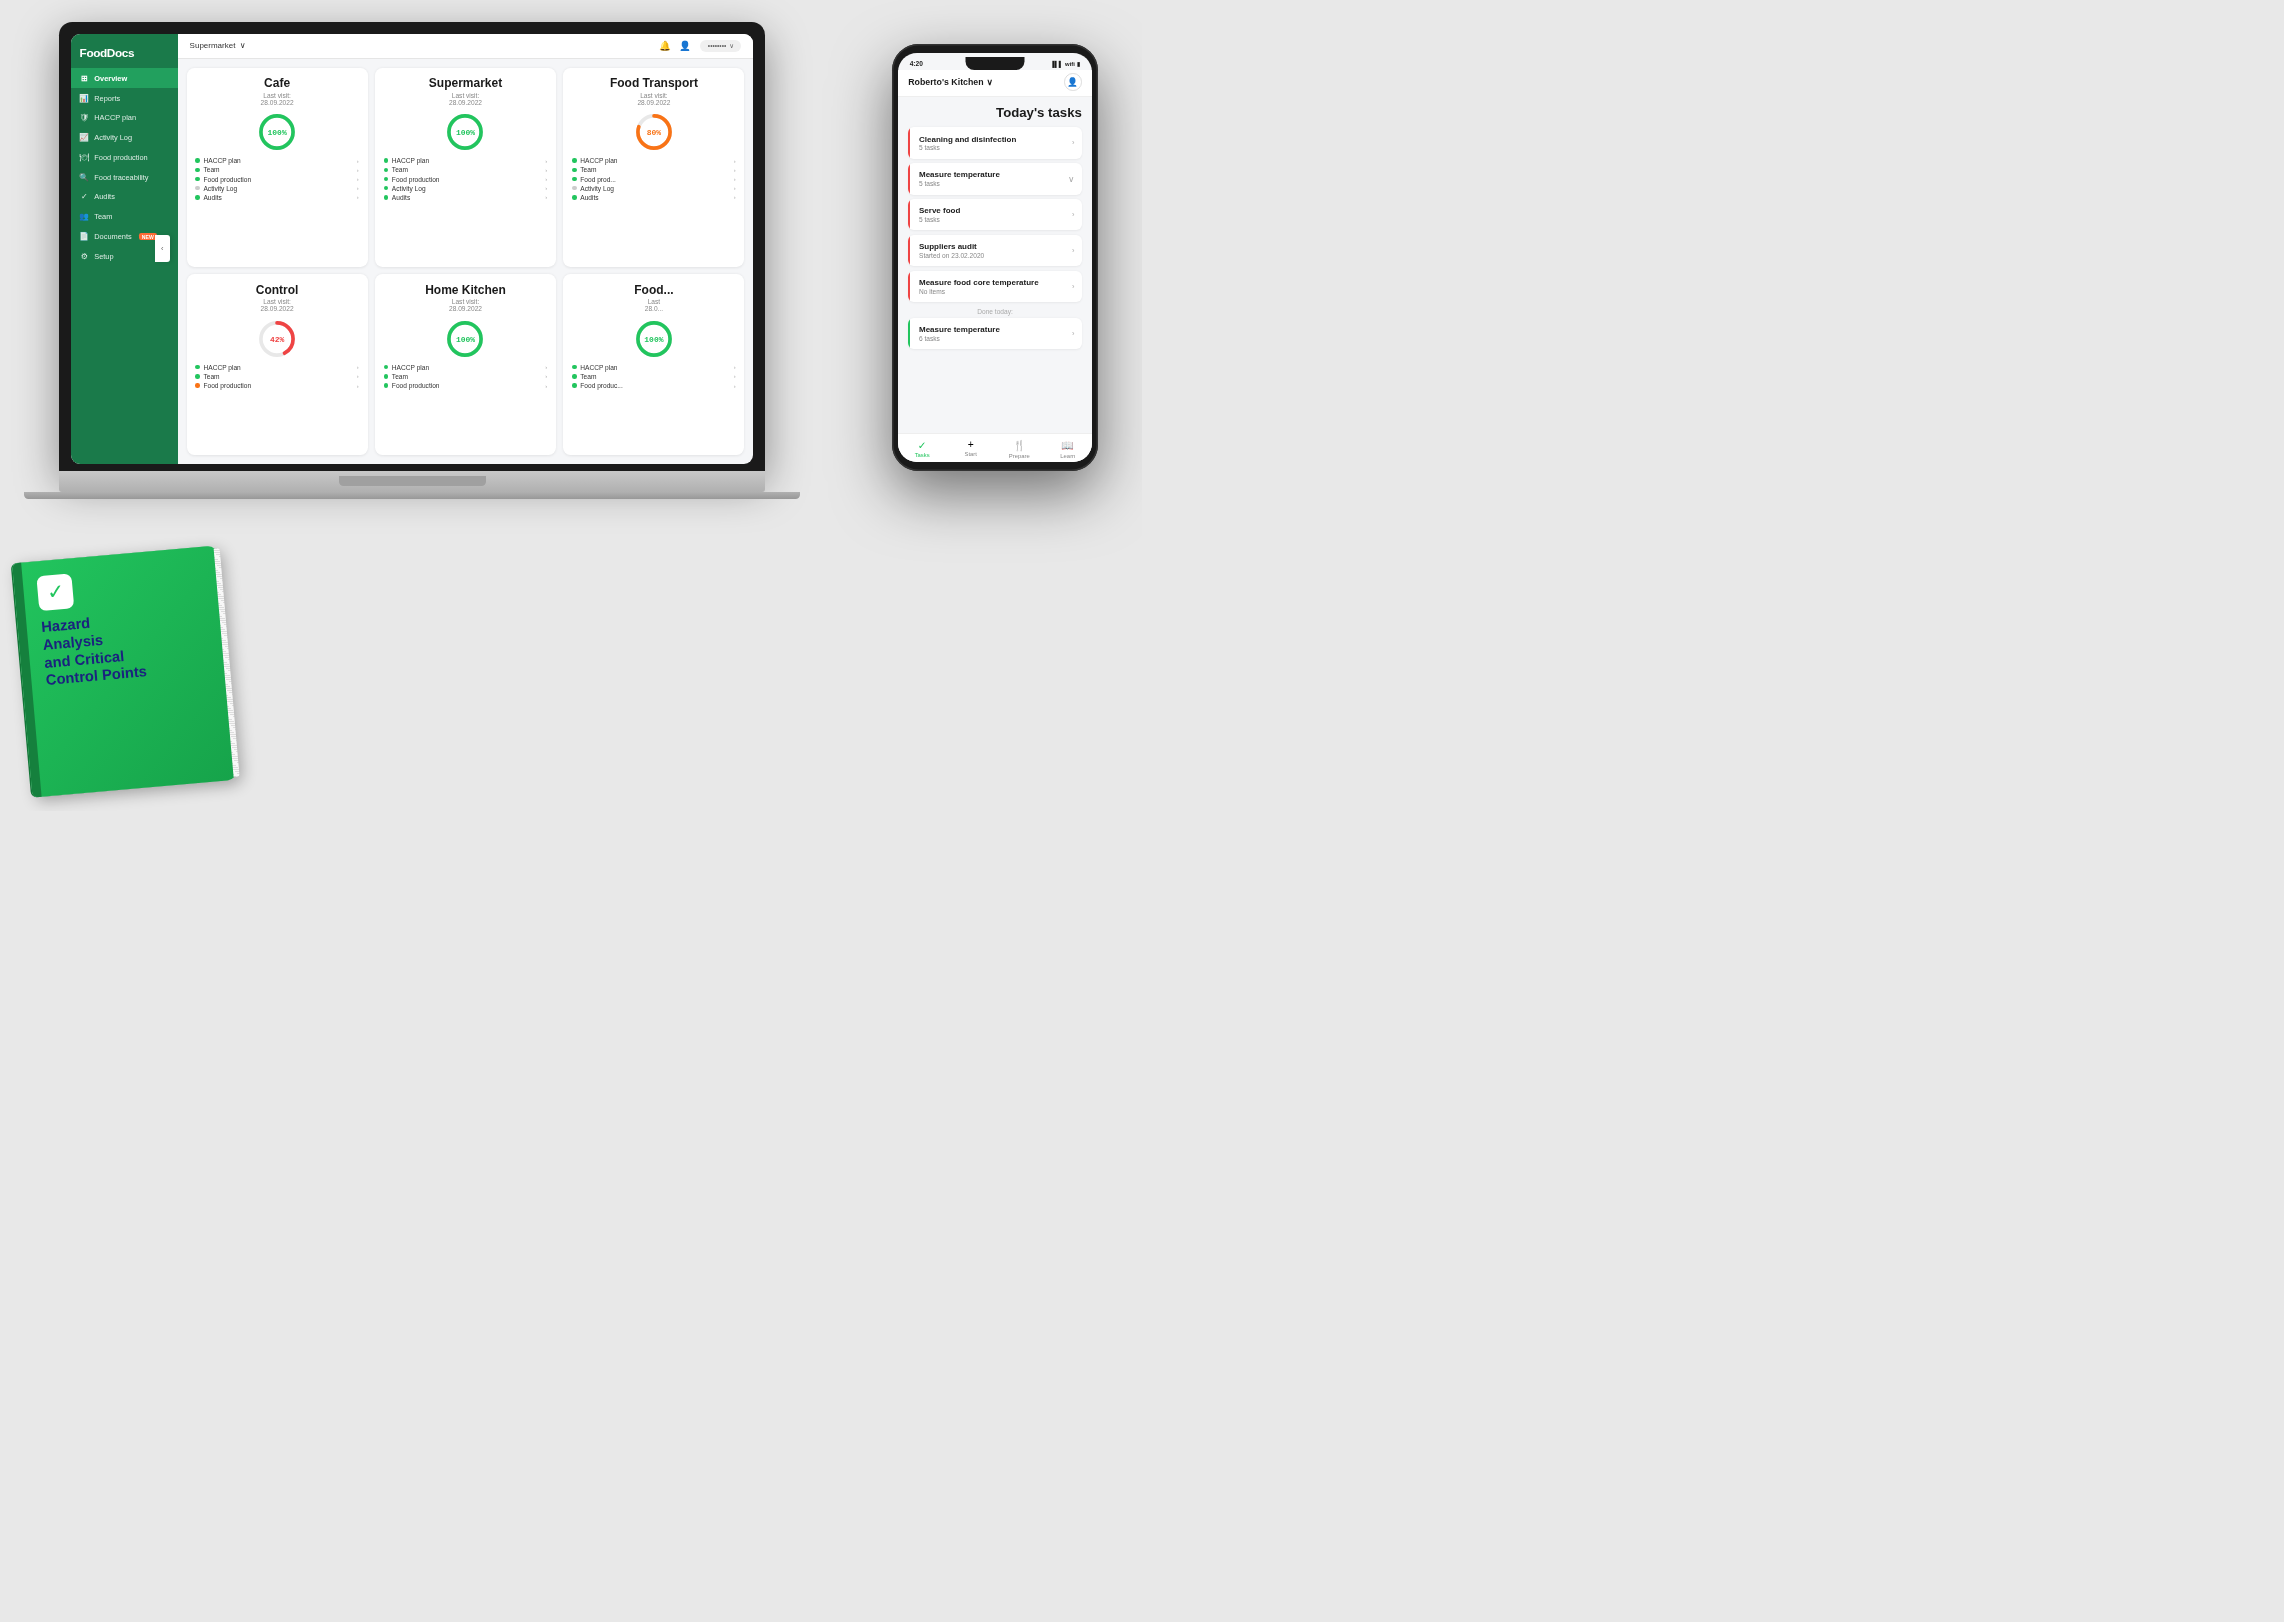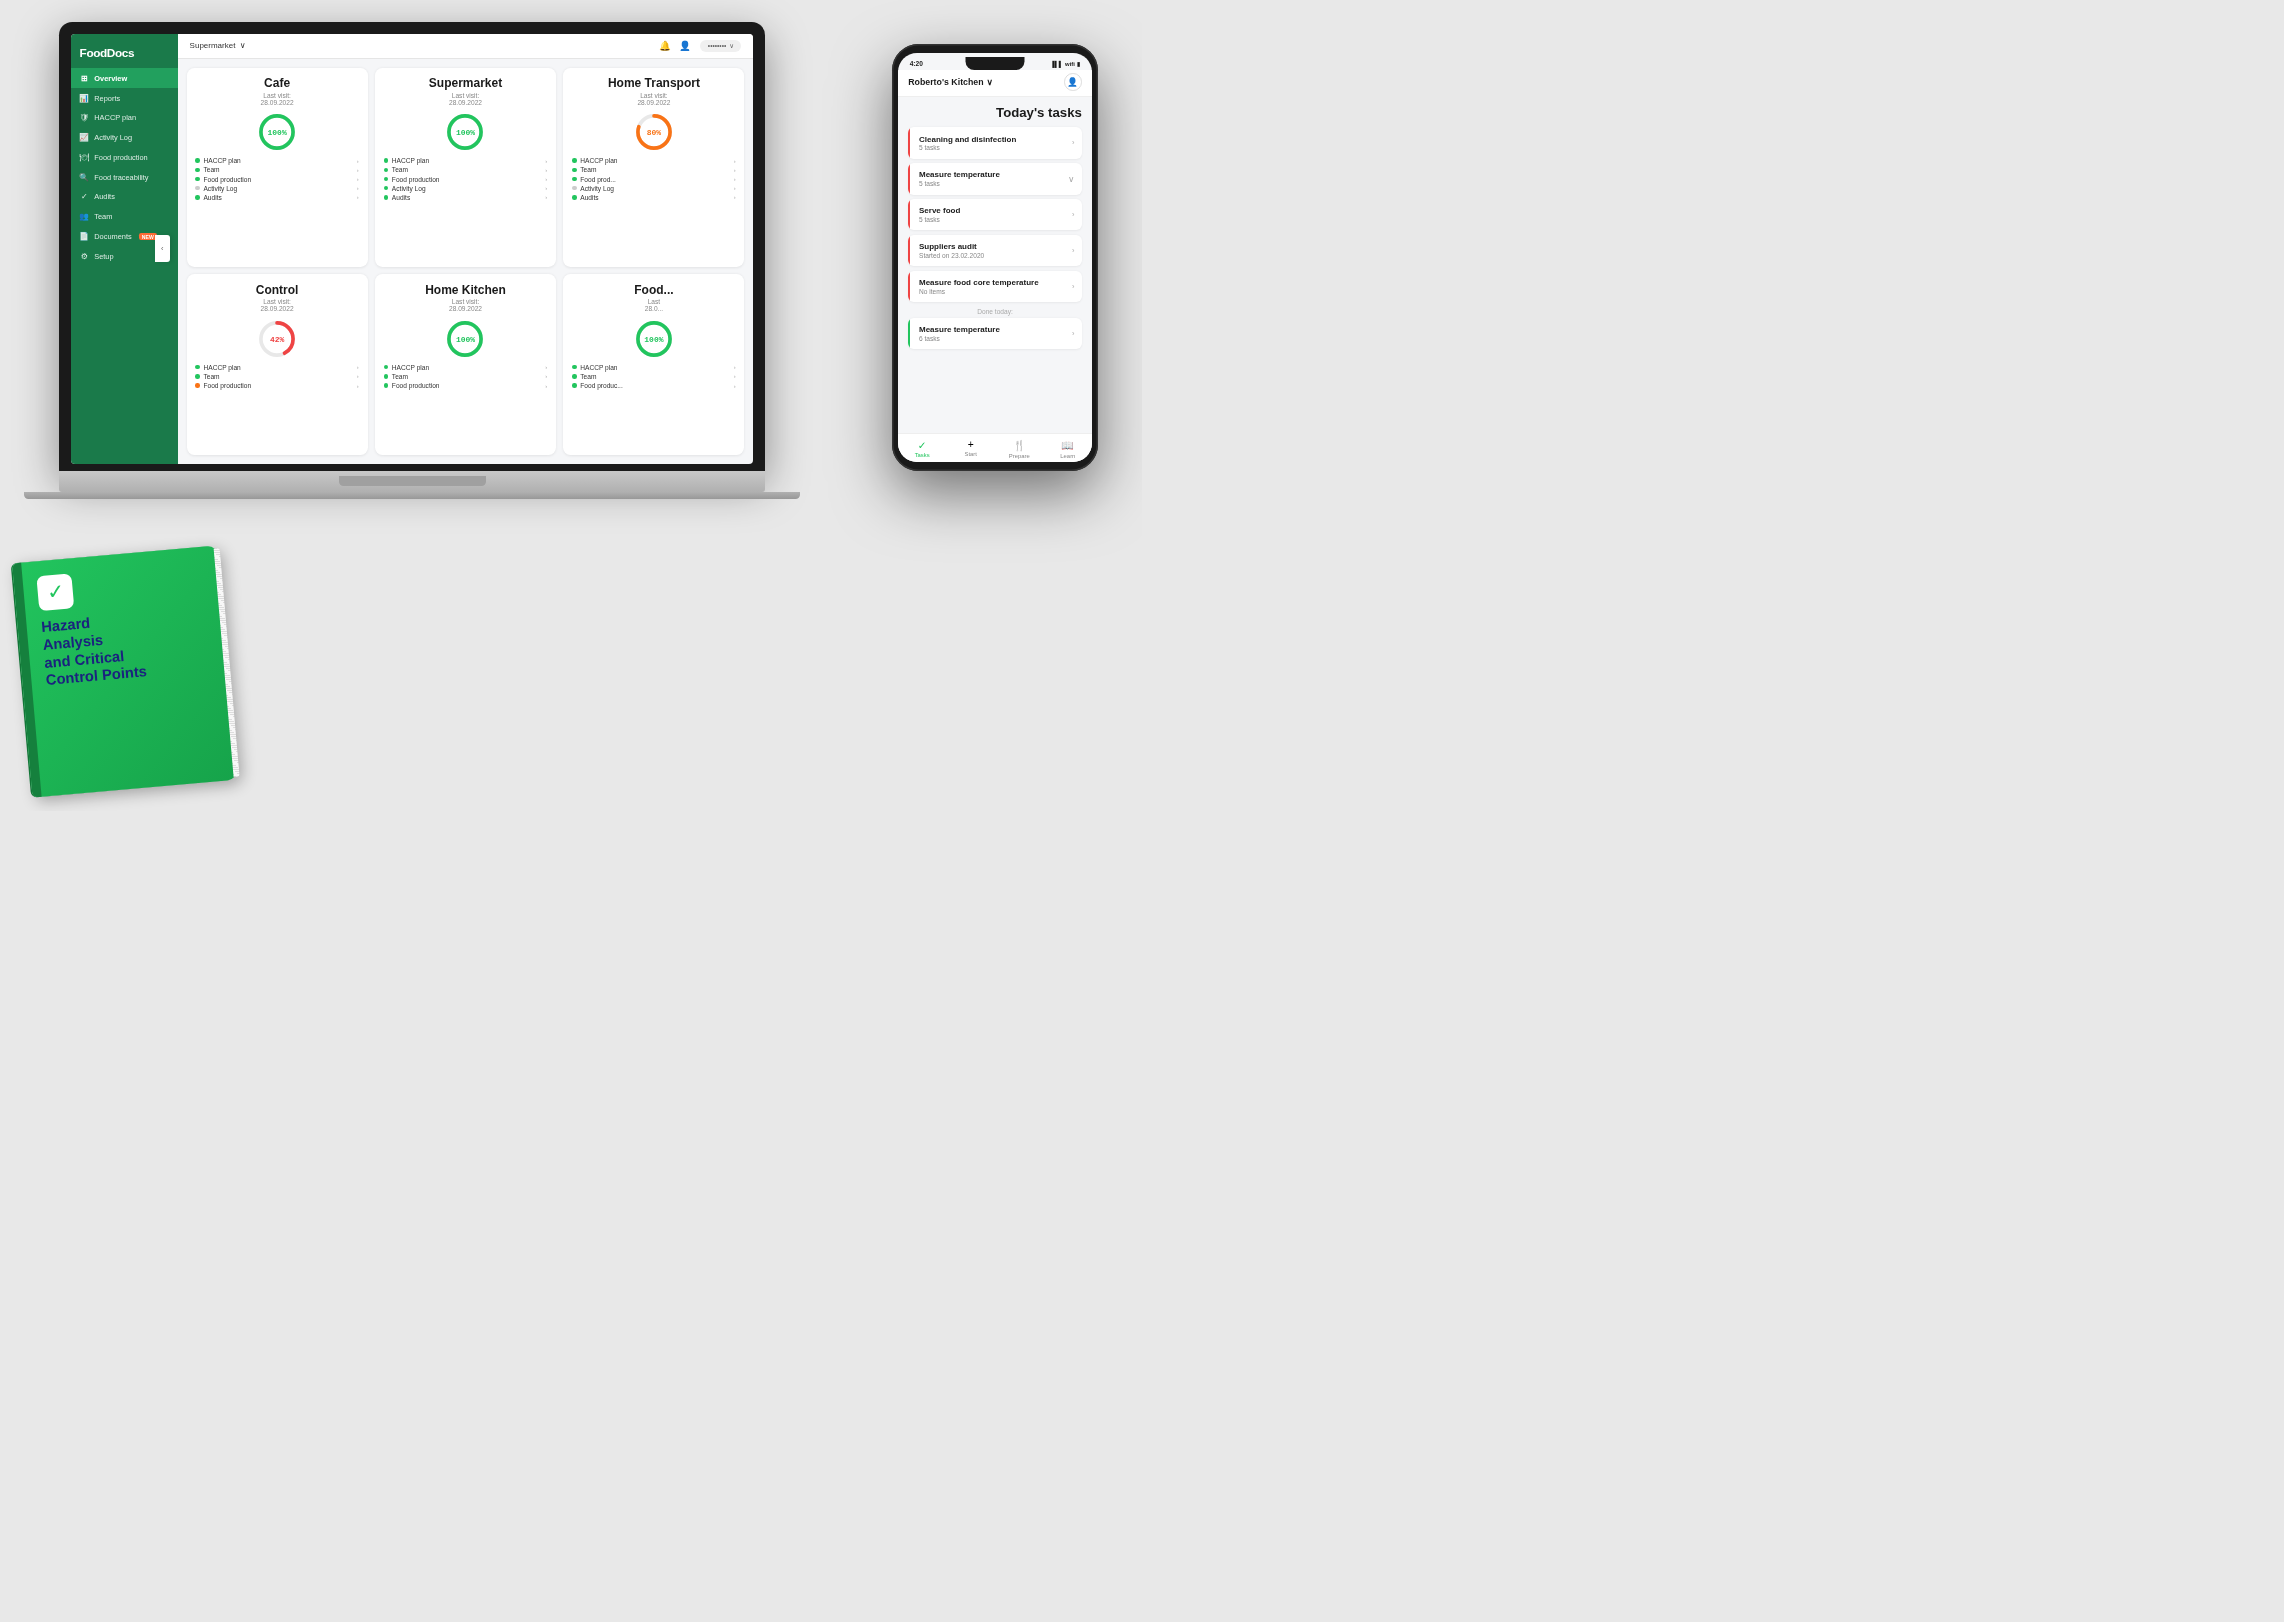--- a/index.html
+++ b/index.html
@@ -25,21 +25,21 @@
       background: #1a1a1a;
       border-radius: 13.2px 13.2px 0 0;
       width: 706px;
       height: 449px;
       padding: 11.8px 11.8px 7.4px;
       box-shadow: 0 14.7px 44px rgba(0,0,0,0.4);
     }
 
     .laptop-screen {
       background: #f5f6f8;
-      border-radius: 4px;
+      border-radius: 9px;
       width: 100%;
       height: 100%;
       overflow: hidden;
       display: flex;
       flex-direction: column;
       justify-content: flex-end;
     }
 
     .laptop-base {
       background: linear-gradient(180deg, #c8c8c8 0%, #b0b0b0 100%);
@@ -734,21 +734,21 @@
                   </div>
                 <div class="card-link">
                     <span class="dot dot-green"></span>
                     <span>Audits</span>
                     <span class="arrow">›</span>
                   </div>
               </div>
             </div>
 
             <div class="location-card">
-              <div class="card-title">Home Transport</div>
+              <div class="card-title">Food Transport</div>
               <div class="card-last-visit">
                 <span>Last visit:</span>
                 <br><span>28.09.2022</span>
               </div>
               <div class="card-progress">
                 <div class="progress-circle">
                   <svg viewBox="0 0 52 52">
                     <circle class="track" cx="26" cy="26" r="22"></circle>
                     <circle class="fill-orange" cx="26" cy="26" r="22" stroke-dasharray="110.5 27.6"></circle>
                   </svg>

